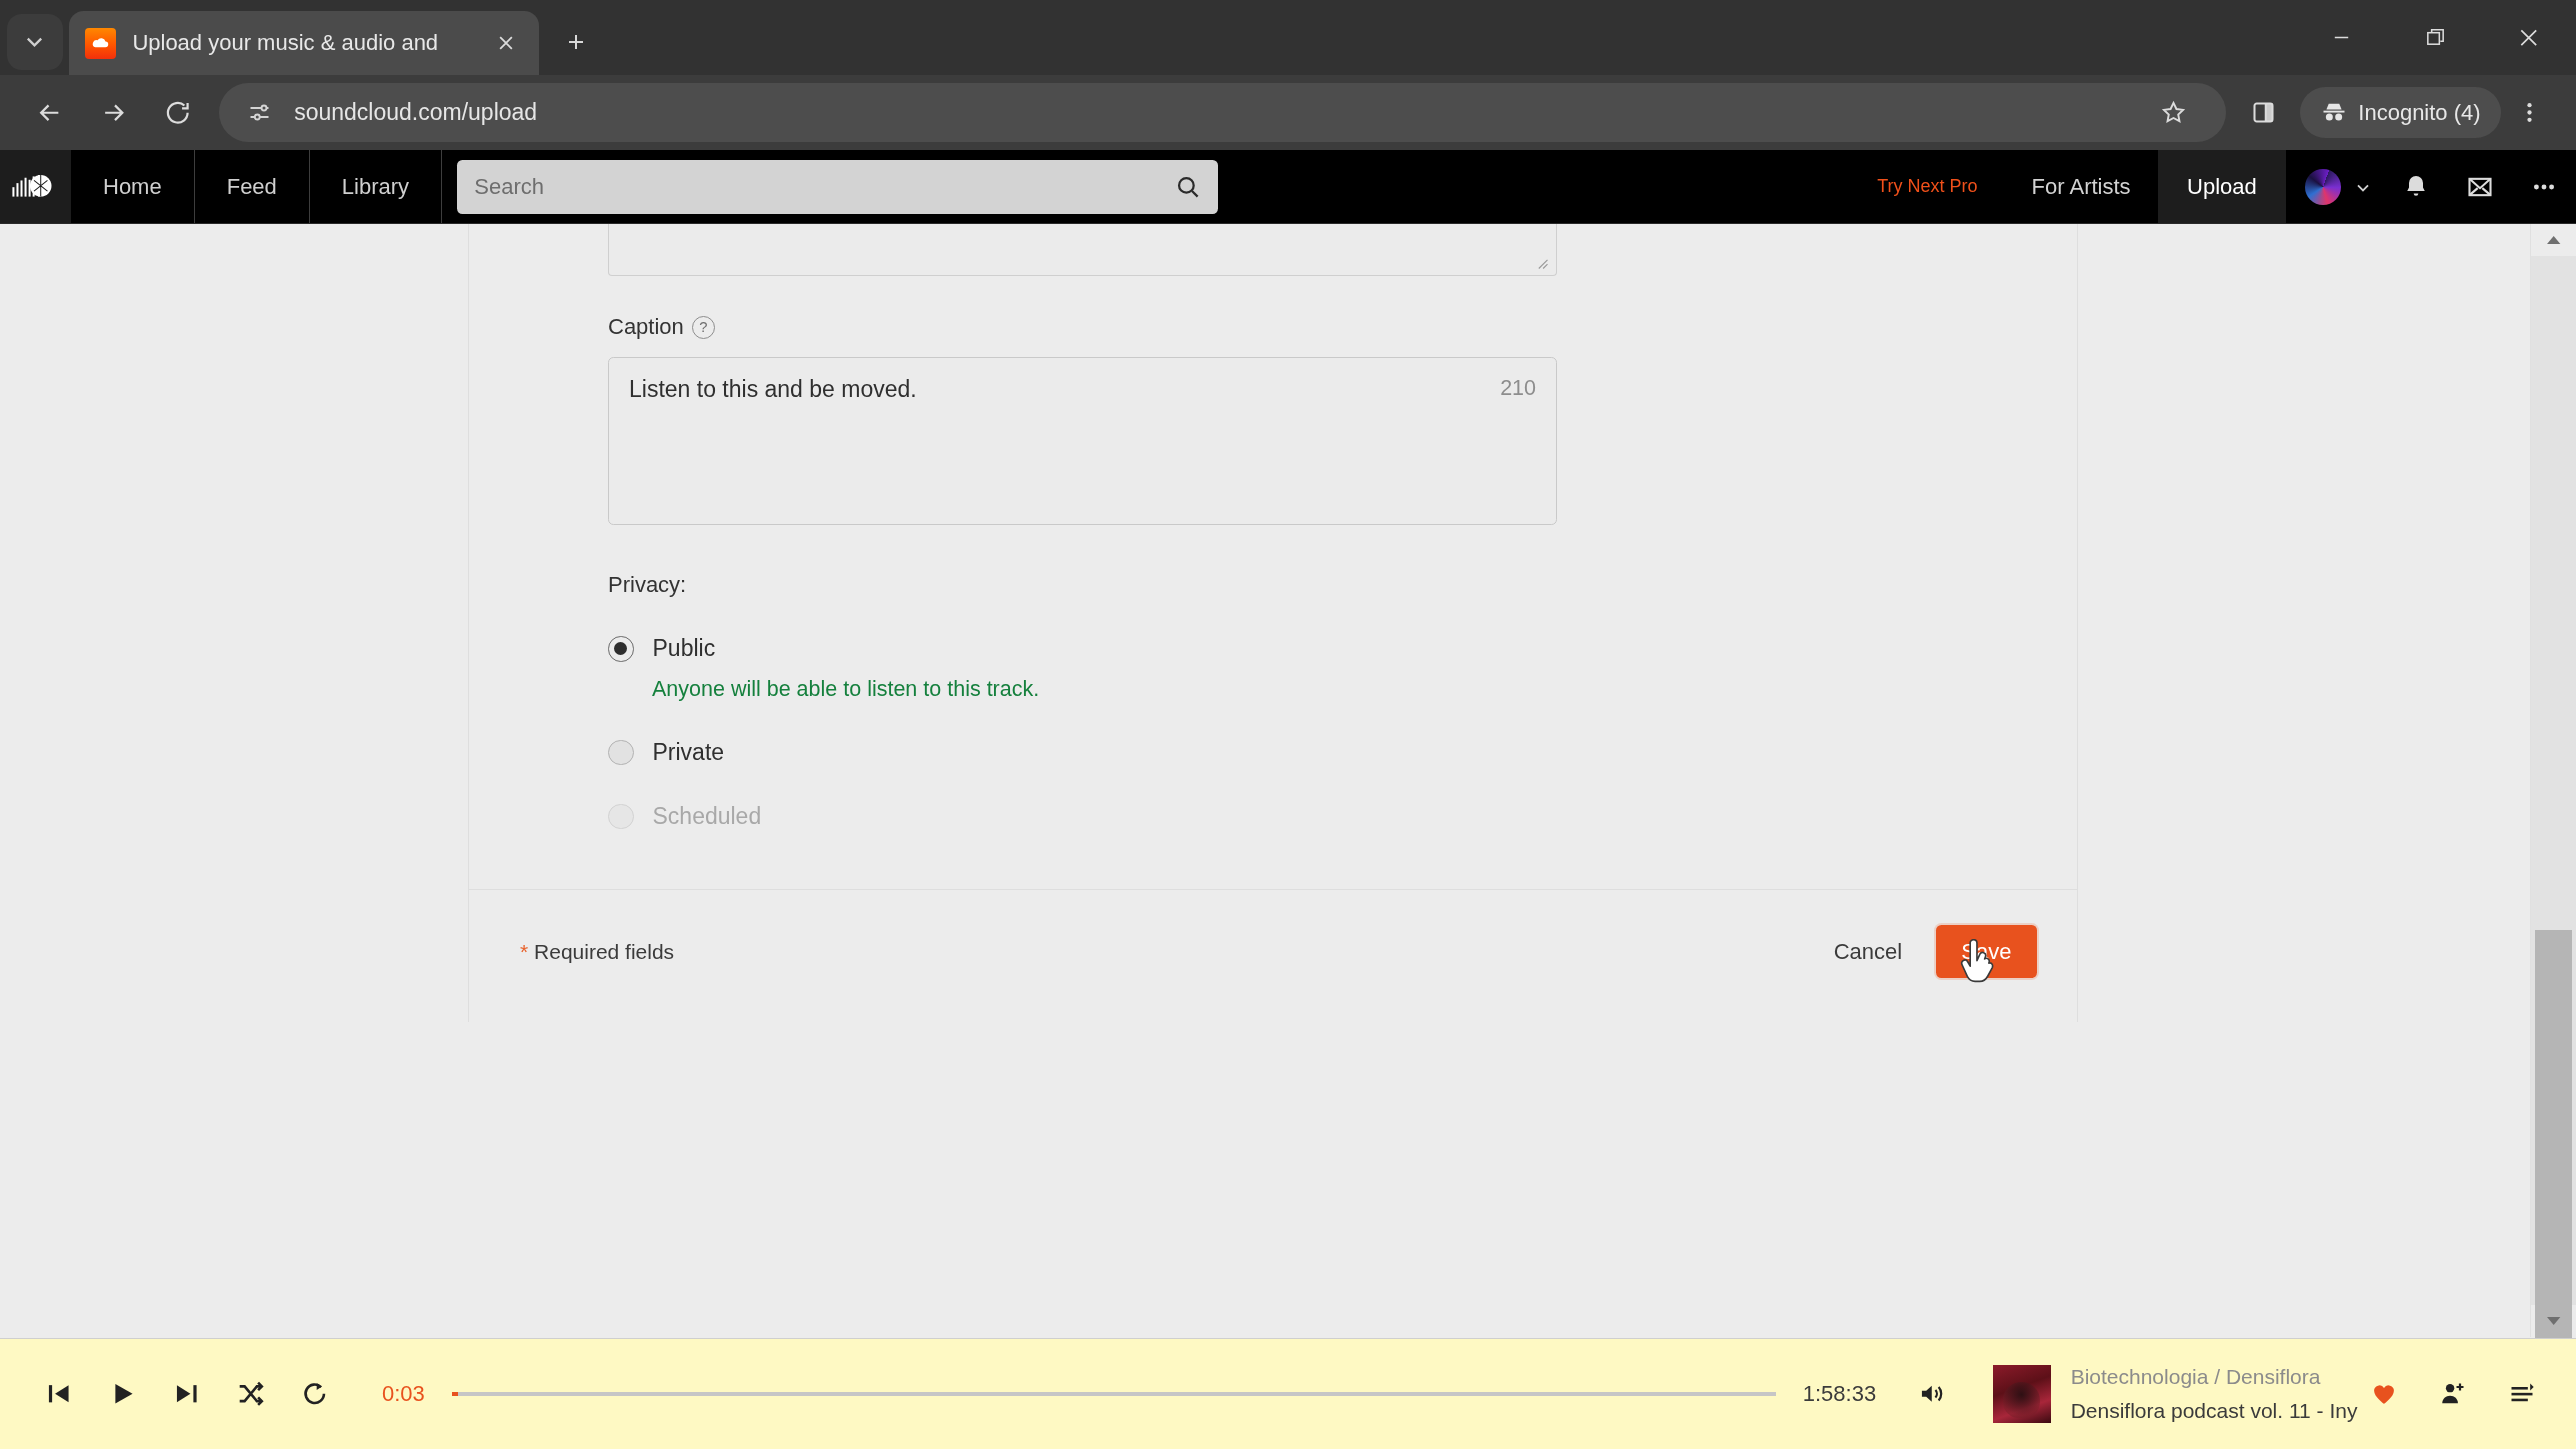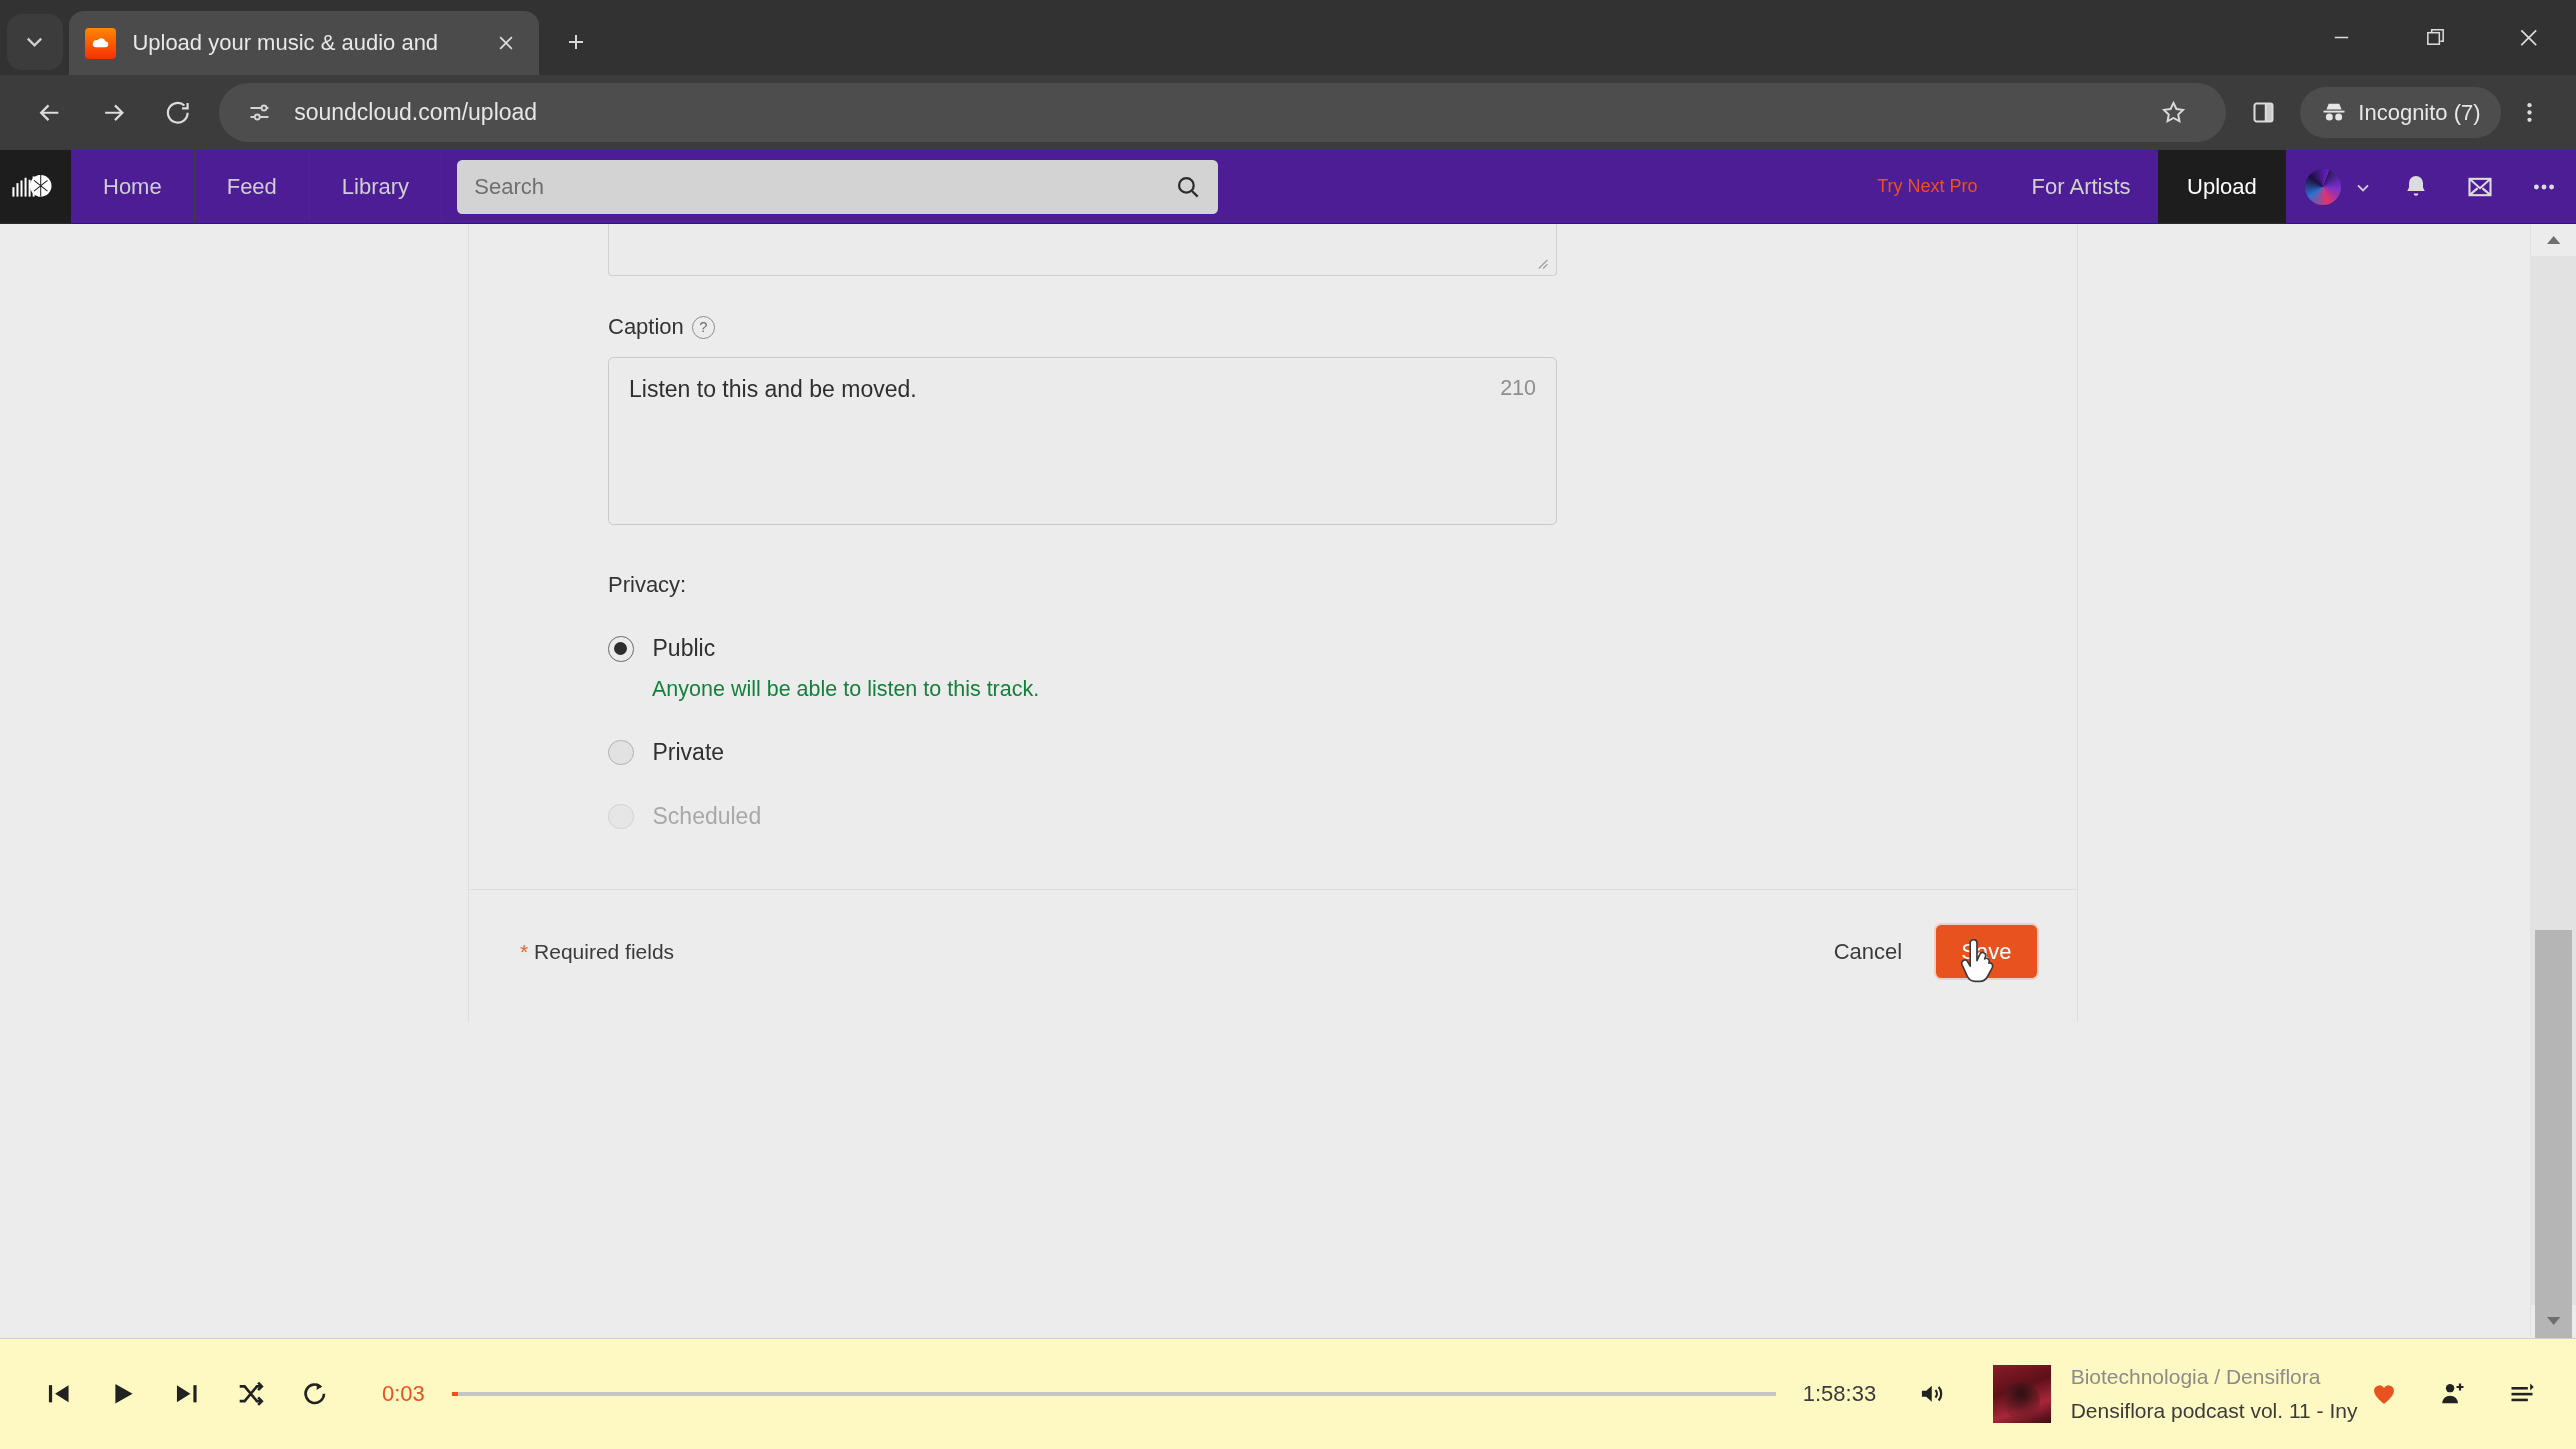--- a/index.html
+++ b/index.html
@@ -76,21 +76,21 @@
     height: 51px; background: #4d4d4d; border-radius: 25.5px;
     display:flex;align-items:center;padding: 0 20px; gap: 10.7px; margin-left: 6.7px;
   }
   .incognito-pill svg { width: 28px; height: 28px; color:#e6e6e6;}
   .incognito-pill span { color:#e8e8e8; font-size: 22px; white-space:nowrap;}
   .tb-icon { width: 58px;height:58px;display:flex;align-items:center;justify-content:center;color:#dcdcdc;flex:none;border-radius:50%;}
   .tb-icon svg{width:27px;height:27px;}
 
   
   .scnav {
-    height: 74px; background: #4c1d95; display: flex; align-items: stretch;
+    height: 74px; background: #000000; display: flex; align-items: stretch;
     border-bottom: 0.7px solid #2a2a2a;
   }
   .sc-logo {
     width: 71px; background: #1d1d1d; display:flex;align-items:center;justify-content:center;flex:none;
   }
   .sc-logo svg { width: 50px; height: 31px; }
   .sc-item {
     display:flex;align-items:center;justify-content:center;
     color:#cfcfcf; font-size: 22px; padding: 0 32px;
     border-right: 0.7px solid #3d3d3d; flex:none;
@@ -330,21 +330,21 @@
           <rect x="14" y="4" width="6" height="16" fill="currentColor" stroke="none" opacity="0.9"></rect>
         </svg>
     </div>
     <div class="incognito-pill">
       <svg viewBox="0 0 24 24" fill="currentColor">
         <path d="M7.5 4h9l2 5h-13z"></path>
           <rect x="3" y="10" width="18" height="1.6"></rect>
         <circle cx="8" cy="15.5" r="3"></circle>
           <circle cx="16" cy="15.5" r="3"></circle>
       </svg>
-      <span>Incognito (7)</span>
+      <span>Incognito (4)</span>
     </div>
     <div class="tb-icon">
       <svg viewBox="0 0 24 24" fill="currentColor">
           <circle cx="12" cy="5.5" r="1.9"></circle>
           <circle cx="12" cy="12" r="1.9"></circle>
           <circle cx="12" cy="18.5" r="1.9"></circle>
         </svg>
     </div>
   </div>
 

